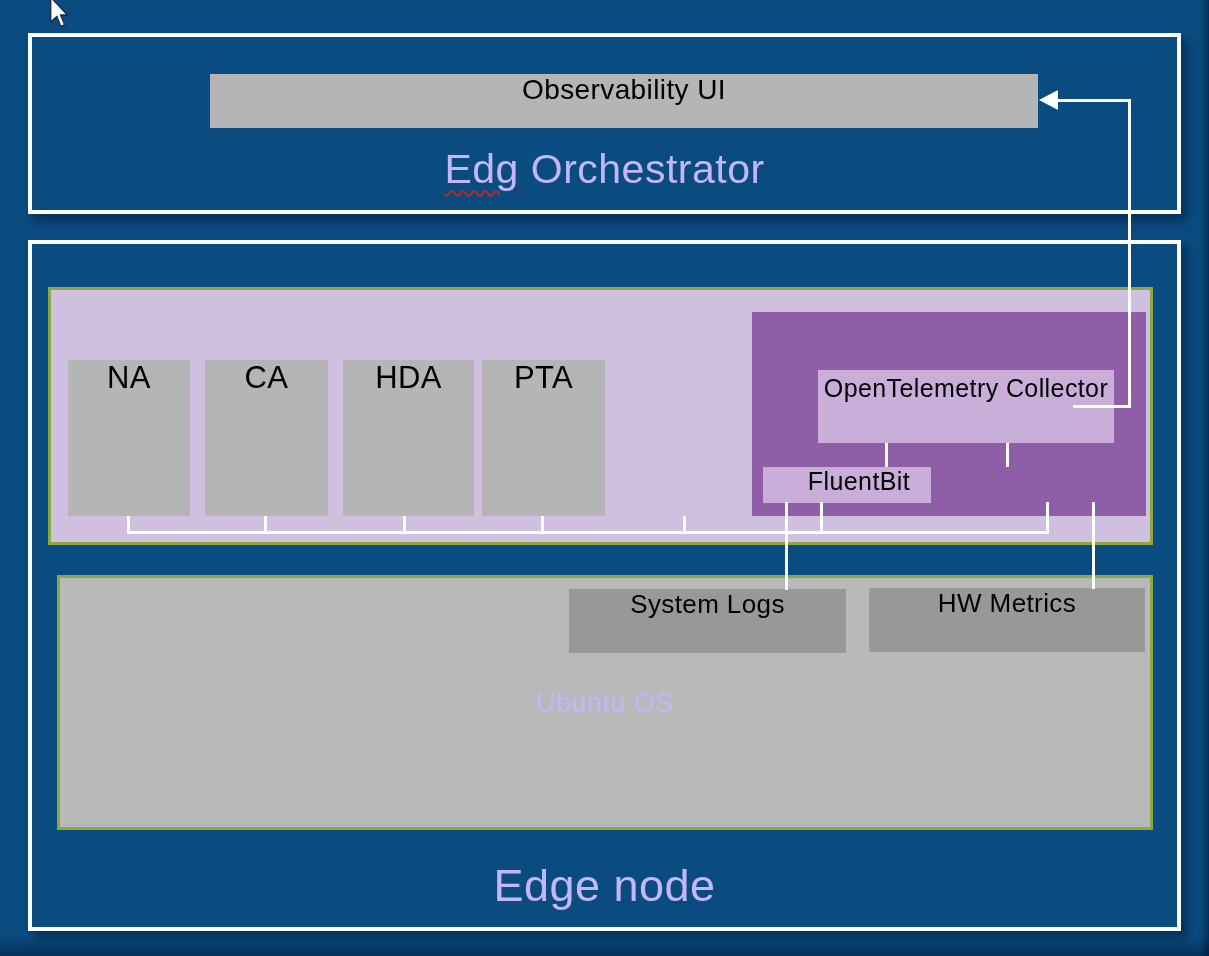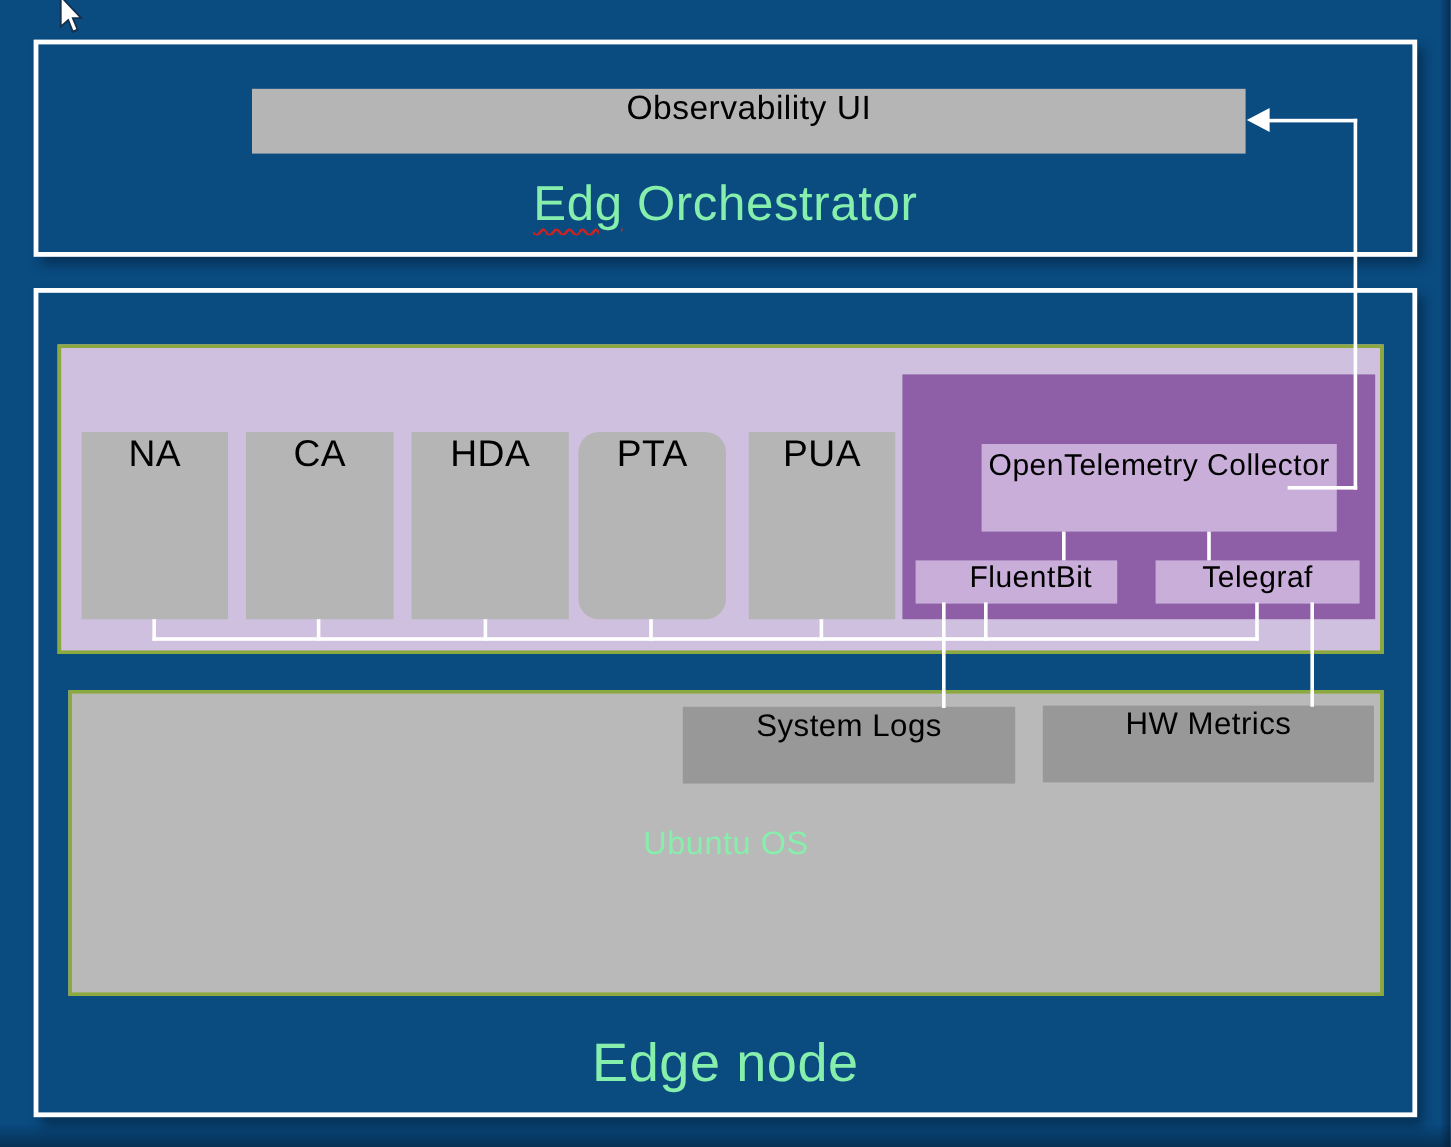--- a/index.html
+++ b/index.html
@@ -17,21 +17,21 @@
     position:absolute; box-sizing:border-box; border:4px solid #fff;
     box-shadow:6px 7px 9px rgba(1,24,46,.5);
   }
   .panel{ position:absolute; box-sizing:border-box; border:3px solid var(--c-olive); }
   .box{
     position:absolute; box-sizing:border-box; display:flex;
     justify-content:center; text-align:center;
     color:#000000; letter-spacing:.4px;
   }
   .line{ position:absolute; background:var(--c-line); }
-  .titleText{ position:absolute; text-align:center; color:#86efac; letter-spacing:.5px; }
+  .titleText{ position:absolute; text-align:center; color:#c4b5fd; letter-spacing:.5px; }
   .misspelled{
     text-decoration-line:underline; text-decoration-style:wavy;
     text-decoration-color:var(--c-squiggle); text-decoration-thickness:2px;
     text-underline-offset:7px;
   }
   .arrowhead{
     position:absolute; width:0; height:0;
     border-top:10px solid transparent; border-bottom:10px solid transparent;
     border-right:19px solid var(--c-line);
   }
@@ -65,37 +65,31 @@
 
   <div class="box" style="left:68px; top:360px; width:122px; height:156px; background:var(--c-grayLight); font-size:31px;">
     <span>NA</span>
   </div>
   <div class="box" style="left:205px; top:360px; width:123px; height:156px; background:var(--c-grayLight); font-size:31px;">
     <span>CA</span>
   </div>
   <div class="box" style="left:343px; top:360px; width:131px; height:156px; background:var(--c-grayLight); font-size:31px;">
     <span>HDA</span>
   </div>
-  <div class="box" style="left:482px; top:360px; width:123px; height:156px; background:var(--c-grayLight); font-size:31px;border-radius:17px;">
+  <div class="box" style="left:482px; top:360px; width:123px; height:156px; background:var(--c-grayLight); font-size:31px;">
     <span>PTA</span>
-  </div>
-  <div class="box" style="left:624px; top:360px; width:122px; height:156px; background:var(--c-grayLight); font-size:31px;">
-    <span>PUA</span>
   </div>
 
   <div class="box" style="left:752px; top:312px; width:394px; height:204px; background:var(--c-poa);"></div>
 
   <div class="box" style="left:818px; top:370px; width:296px; height:73px; background:var(--c-poaLight); font-size:25px; line-height:36px;">
     <span>OpenTelemetry Collector</span>
   </div>
   <div class="box" style="left:763px; top:467px; width:168px; height:36px; background:var(--c-poaLight); font-size:25px;padding-left:24px;">
     <span>FluentBit</span>
-  </div>
-  <div class="box" style="left:963px; top:467px; width:170px; height:36px; background:var(--c-poaLight); font-size:25px;">
-    <span>Telegraf</span>
   </div>
 
   <div class="panel" style="left:57px; top:575px; width:1096px; height:255px; background:var(--c-grayPanel);"></div>
 
   <div class="box" style="left:869px; top:588px; width:276px; height:64px; background:var(--c-grayDark); font-size:26px;">
     <span>HW Metrics</span>
   </div>
   <div class="box" style="left:569px; top:589px; width:277px; height:64px; background:var(--c-grayDark); font-size:26px;">
     <span>System Logs</span>
   </div>

